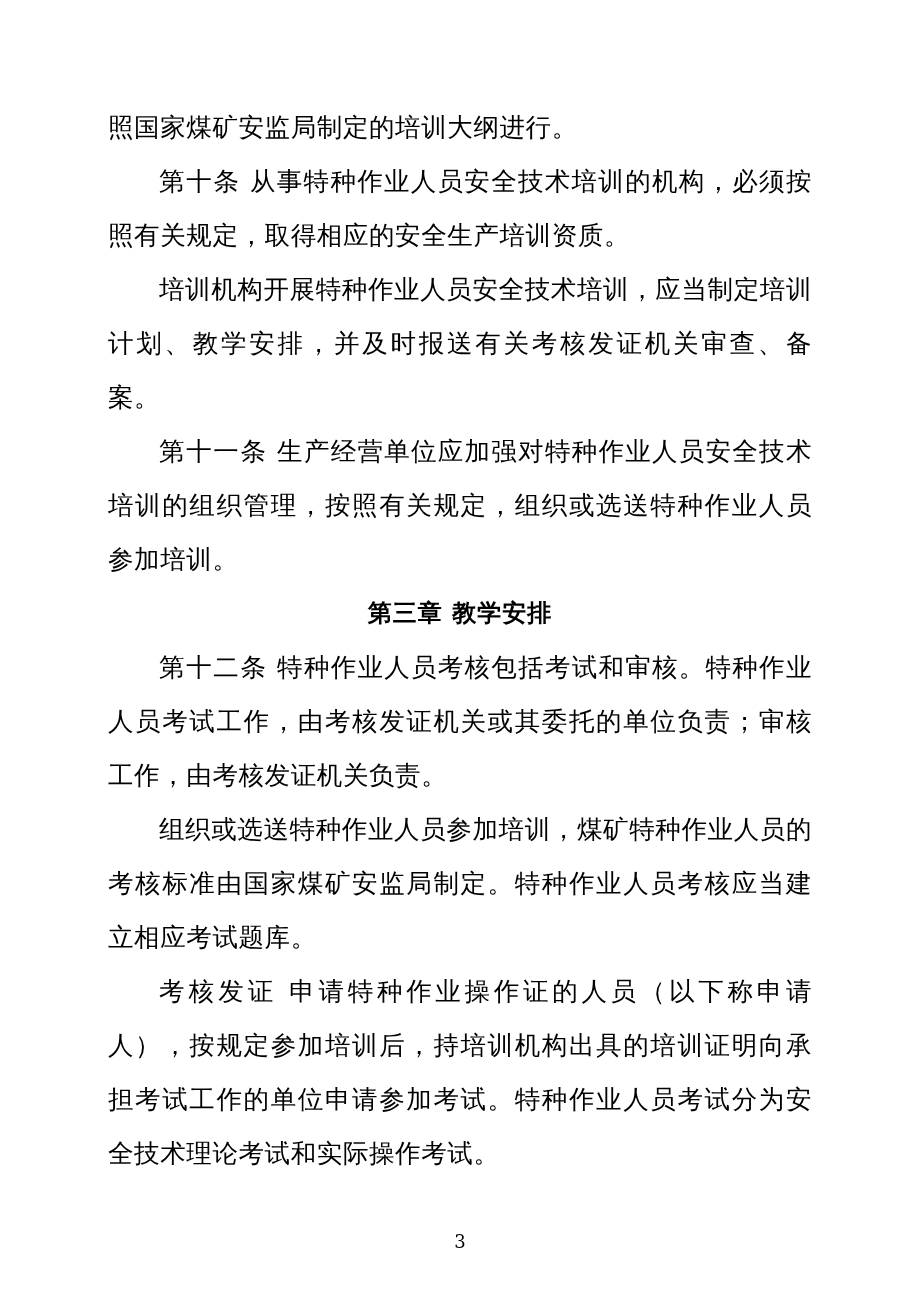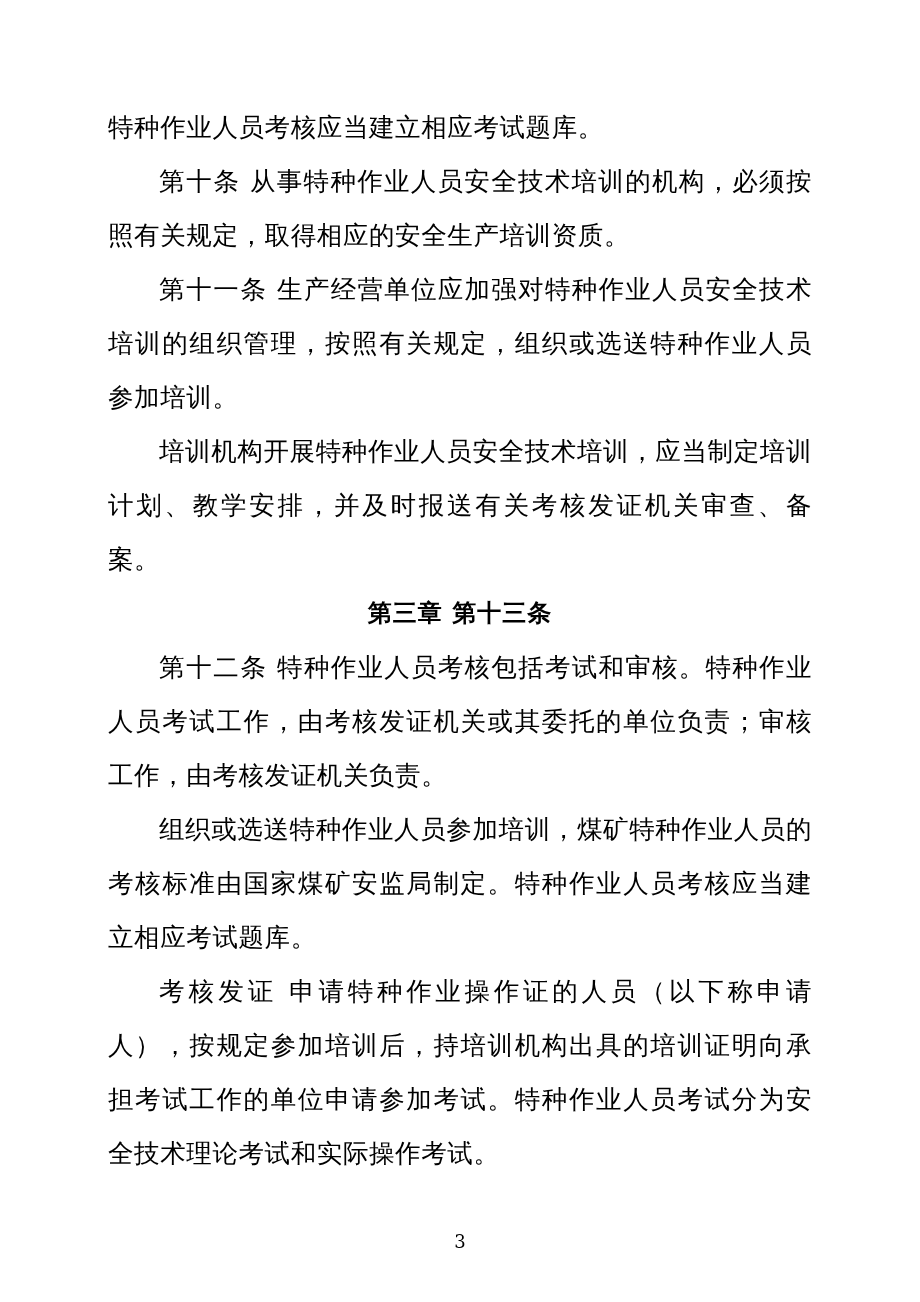--- a/index.html
+++ b/index.html
@@ -61,35 +61,35 @@
     font-family: "DejaVu Serif", "Liberation Serif", serif;
   }
 </style>
 </head>
 <body>
 
 <div class="page">
 
   <div class="doc-body">
 
-    <p class="cont">特种作业人员考核应当建立相应考试题库。</p>
+    <p class="cont">照国家煤矿安监局制定的培训大纲进行。</p>
 
     <p class="para">
       <span class="art-label">第十条</span>
       <span>从事特种作业人员安全技术培训的机构，必须按照有关规定，取得相应的安全生产培训资质。</span>
     </p>
 
+    <p class="para">培训机构开展特种作业人员安全技术培训，应当制定培训计划、教学安排，并及时报送有关考核发证机关审查、备案。</p>
+
     <p class="para">
       <span class="art-label">第十一条</span>
       <span>生产经营单位应加强对特种作业人员安全技术培训的组织管理，按照有关规定，组织或选送特种作业人员参加培训。</span>
     </p>
 
-    <p class="para">培训机构开展特种作业人员安全技术培训，应当制定培训计划、教学安排，并及时报送有关考核发证机关审查、备案。</p>
-
-    <p class="chapter-heading">第三章  第十三条</p>
+    <p class="chapter-heading">第三章  教学安排</p>
 
     <p class="para">
       <span class="art-label">第十二条</span>
       <span>特种作业人员考核包括考试和审核。特种作业人员考试工作，由考核发证机关或其委托的单位负责；审核工作，由考核发证机关负责。</span>
     </p>
 
     <p class="para">组织或选送特种作业人员参加培训，煤矿特种作业人员的考核标准由国家煤矿安监局制定。特种作业人员考核应当建立相应考试题库。</p>
 
 
     <p class="para">

